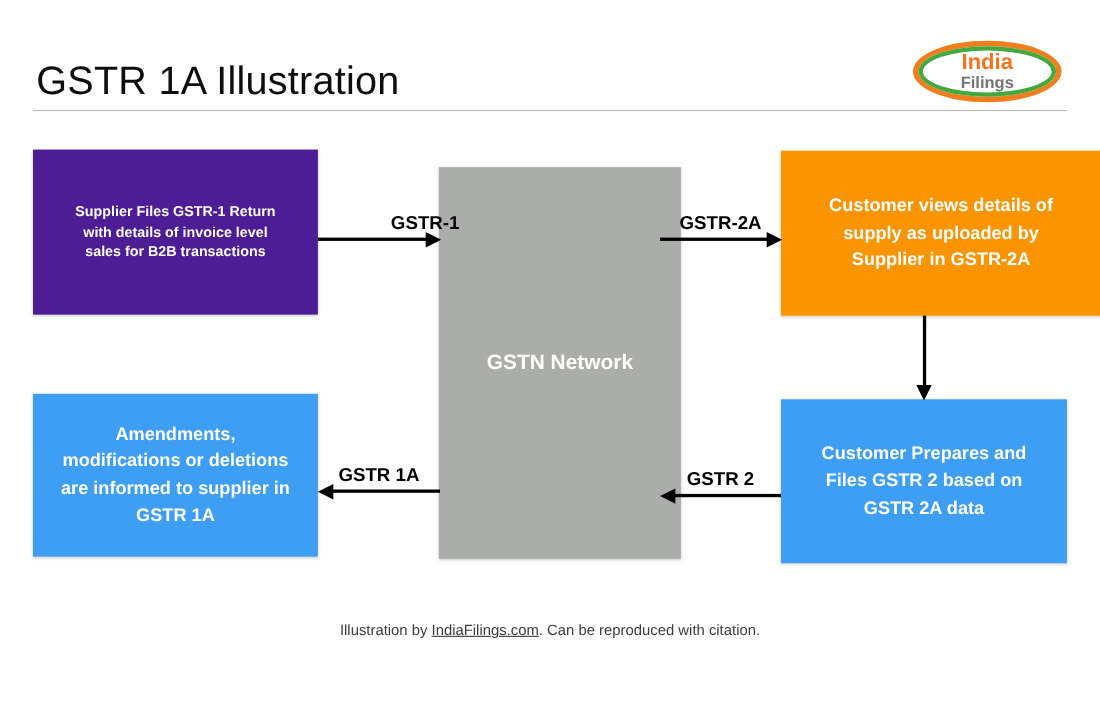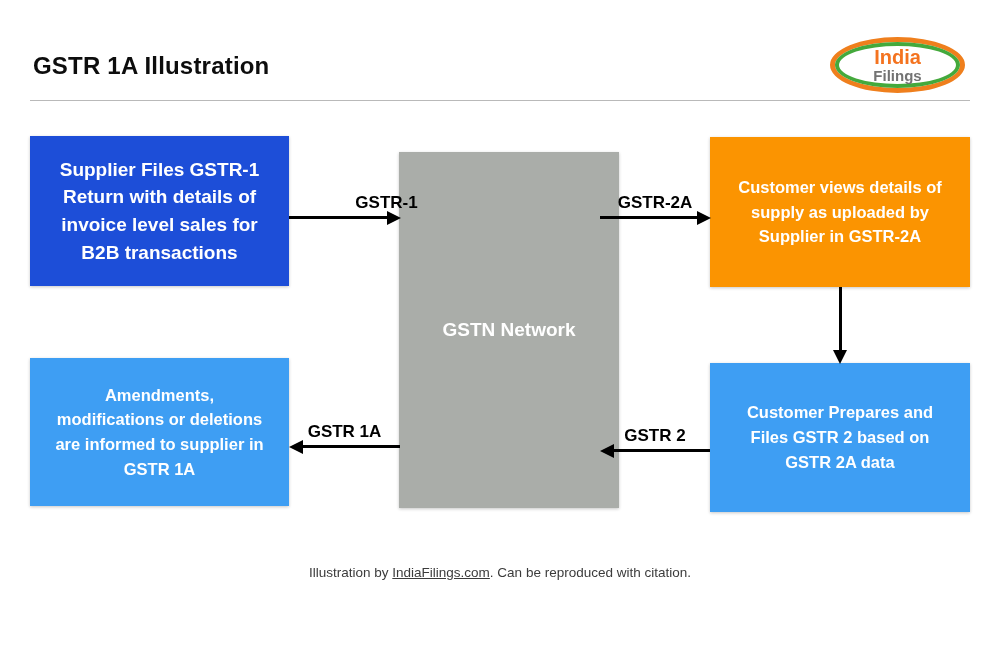--- a/index.html
+++ b/index.html
@@ -8,22 +8,22 @@
     position: relative;
     background: #ffffff;
     font-family: "Liberation Sans", sans-serif;
     overflow: hidden;
   }
 
   
   .page-title {
     position: absolute;
     left: 33px; top: 52px;
-    font-size: 24px;
-    font-weight: bold;
+    font-size: 36px;
+    font-weight: normal;
     color: #0d0d0d;
     letter-spacing: 0.2px;
   }
   .title-divider {
     position: absolute;
     left: 30px; top: 100px;
     width: 940px; height: 1px;
     background: #b9b9b9;
   }
 
@@ -59,32 +59,32 @@
     display: flex;
     align-items: center;
     justify-content: center;
     text-align: center;
     color: #ffffff;
     font-weight: bold;
     box-shadow: 0 1px 3px rgba(0,0,0,0.22);
   }
   .box-supplier {
     left: 30px; top: 136px; width: 259px; height: 150px;
-    background: #1d4ed8;
-    font-size: 19px; line-height: 1.45;
+    background: #4c1d95;
+    font-size: 13px; line-height: 1.45;
     padding: 0 28px;
     text-align: center;
   }
   .box-network {
     left: 399px; top: 152px; width: 220px; height: 356px;
     background: #aaada9;
     font-size: 19px;
   }
   .box-customer-view {
-    left: 710px; top: 137px; width: 260px; height: 150px;
+    left: 710px; top: 137px; width: 291px; height: 150px;
     background: #fb9401;
     font-size: 16.5px; line-height: 1.5;
     padding: 0 25px;
   }
   .box-customer-prepare {
     left: 710px; top: 363px; width: 260px; height: 149px;
     background: #3e9ef3;
     font-size: 16.5px; line-height: 1.5;
     padding: 0 21px;
   }

